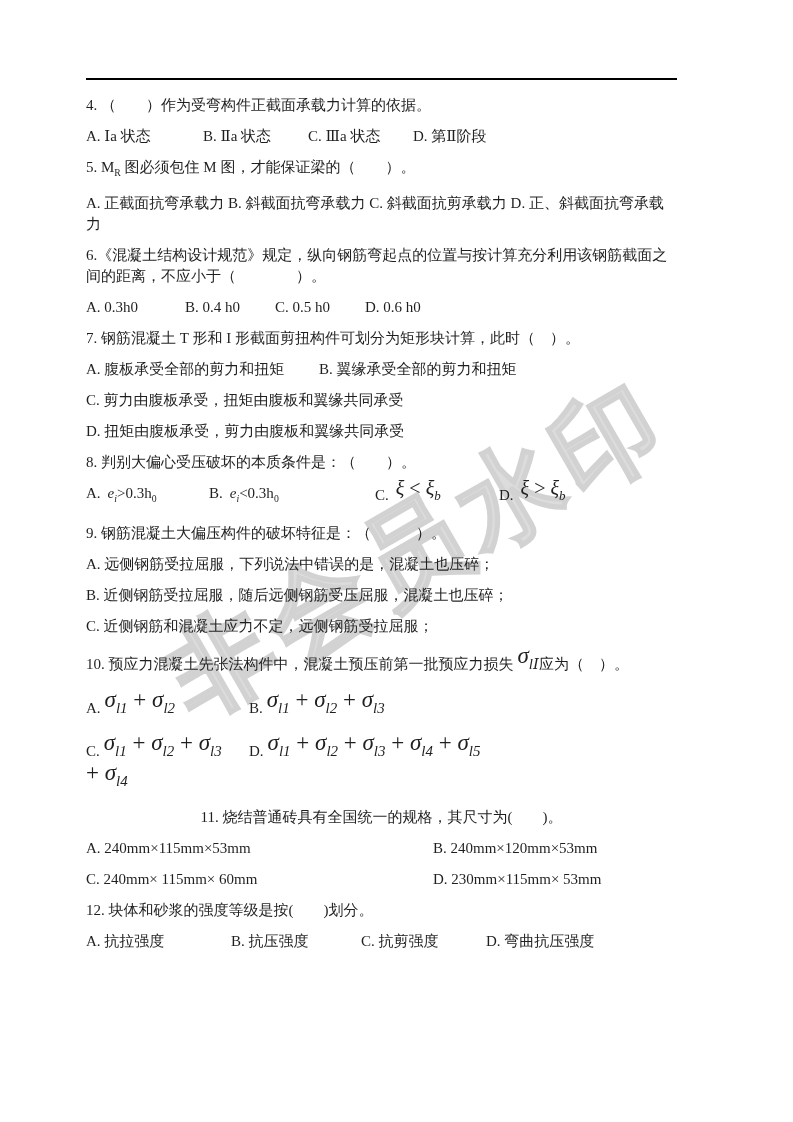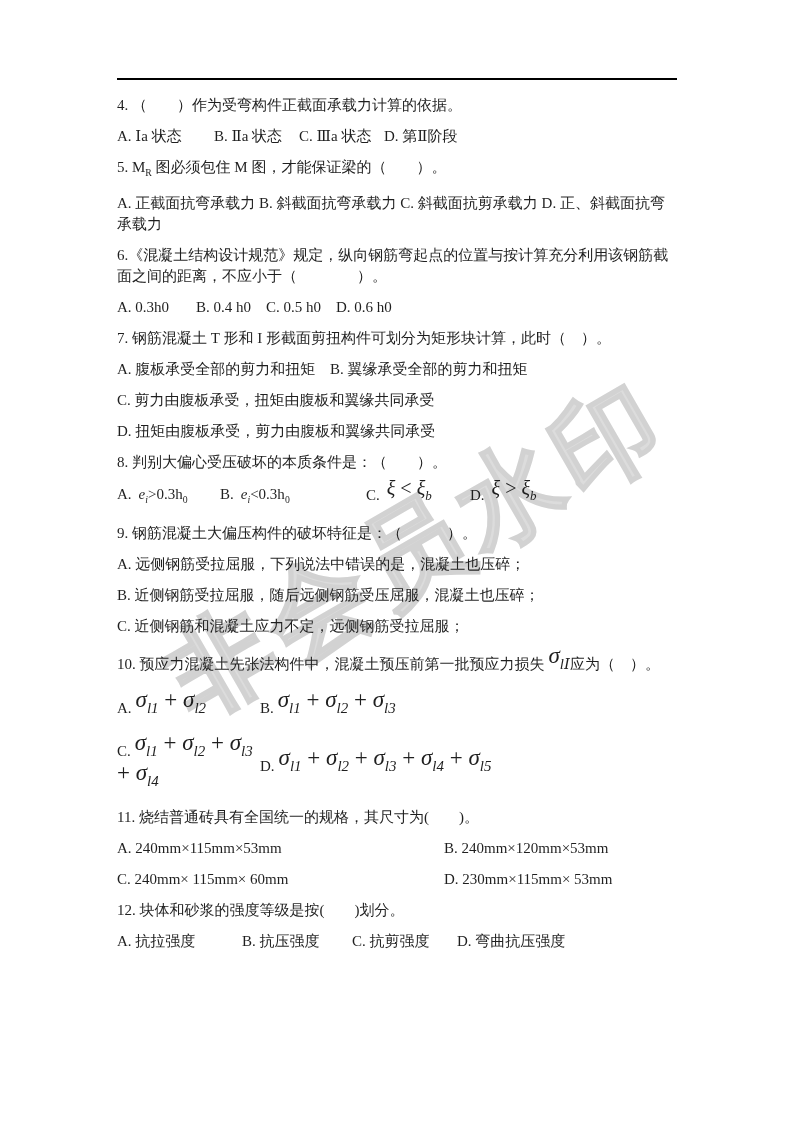--- a/index.html
+++ b/index.html
@@ -26,40 +26,40 @@
     color: #dcdcdc;
     -webkit-text-stroke: 2px #d2d2d2;
     transform: rotate(-30deg);
     z-index: 0;
     white-space: nowrap;
     user-select: none;
   }
   .content {
     position: relative;
     z-index: 1;
-    padding: 0 116px 0 117px;
+    padding: 0 116px 0 86px;
   }
   .rule {
     border: none;
     border-top: 2px solid #000000;
     margin: 78px 0 15px 0;
   }
   .ln { margin: 0 0 10px 0; font-size: 15px; line-height: 21px; }
-  .row { display: flex; align-items: center; }
+  .row { display: flex; align-items: flex-start; gap: 20px; }
   .cell { flex: 0 0 auto; }
   
   .q4r .c1{width:97px}  .q4r .c2{width:85px}  .q4r .c3{width:85px}
   .q6r .c1{width:79px}  .q6r .c2{width:70px}  .q6r .c3{width:70px}
   .q7r .c1{width:213px}
   .q8r { margin-top: 10px; padding-bottom: 2px; }
   .q8r .c1{width:103px} .q8r .c2{width:146px} .q8r .c3{width:104px}
   .q10t { margin-top: 14px; }
   .q10r { margin-top: 14px; }
   .q10r .c1{width:143px}
-  .q11t { margin-top: 2px; }
+  .q11t { margin-top: 2px; text-align: center; }
   .q11r .c1{width:327px}
   .q12r .c1{width:125px} .q12r .c2{width:110px} .q12r .c3{width:105px}
   .it { font-style: italic; }
   sub { font-size: 0.65em; }
   .fxlbl { margin-right: 7px; }
   .raised { position: relative; top: -5px; font-size: 20px; }
   .sigma  { position: relative; top: -6px; font-size: 23px; margin-left: 4px; }
 </style>
 </head>
 <body>

